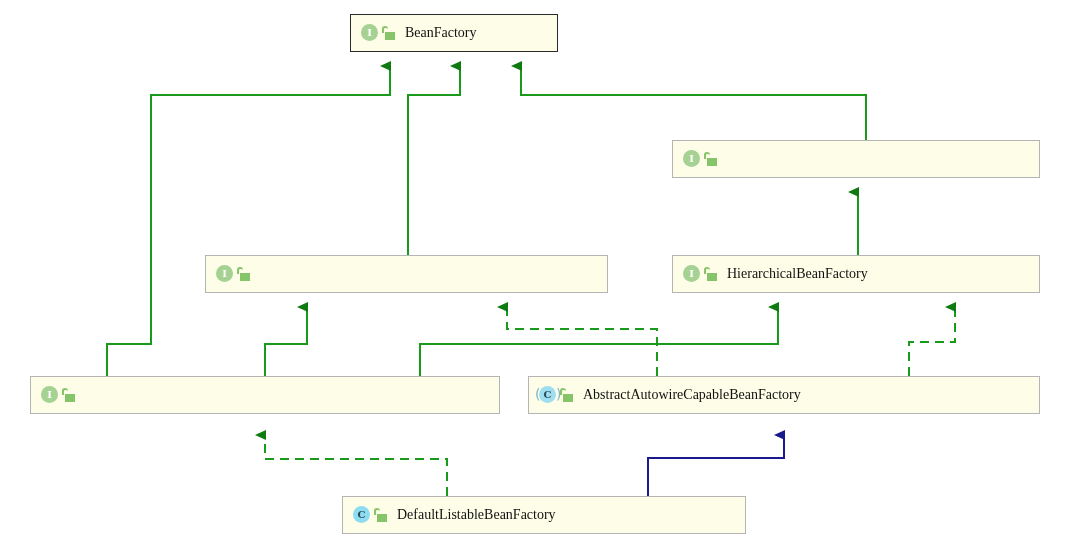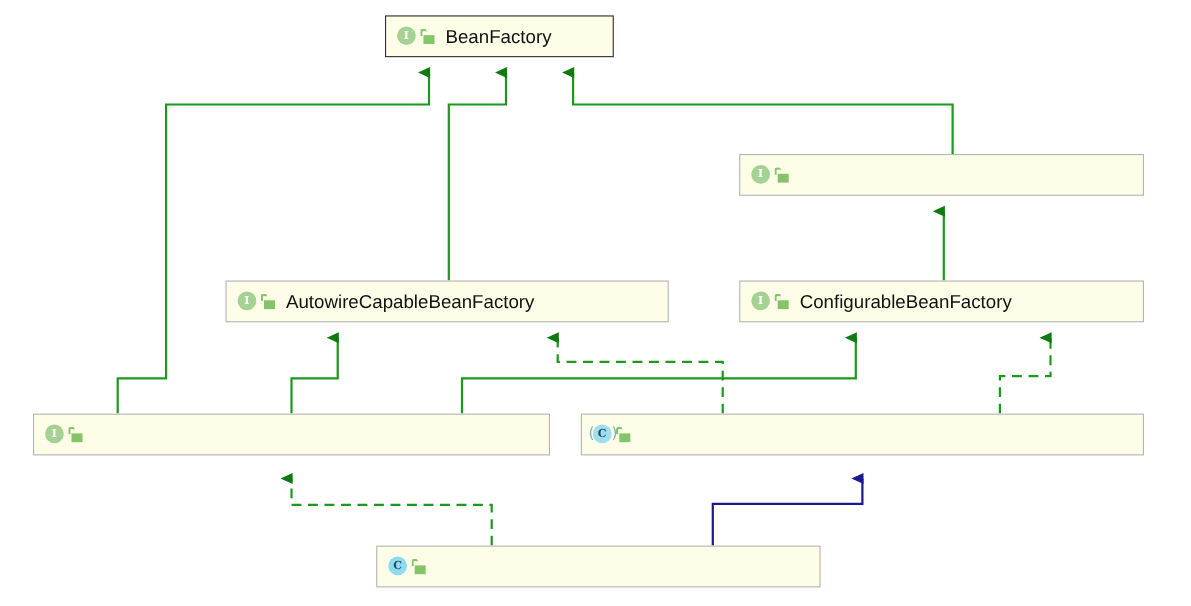--- a/index.html
+++ b/index.html
@@ -107,22 +107,22 @@
     width: 6px;
     height: 7px;
     border: 2px solid #86c46a;
     border-right: none;
     border-bottom: none;
     border-top-left-radius: 4px;
     border-top-right-radius: 4px;
     box-sizing: border-box;
   }
   .node-label {
-    font-family: Liberation Sans, sans-serif;
-    font-size: 17px;
+    font-family: Liberation Serif, serif;
+    font-size: 14px;
     color: #111111;
     letter-spacing: 0px;
     line-height: 1;
   }
 </style>
 </head>
 <body>
 
 <div id="diagram">
 
@@ -185,32 +185,31 @@
   </div>
 
   <div class="uml-node" style="left:205px; top:255px; width:403px;">
     <span class="node-stereo stereo-interface">
       <span class="stereo-circle">I</span>
     </span>
     <span class="node-lock">
       <span class="lock-shackle"></span>
         <span class="lock-body"></span>
     </span>
-    <span class="node-label">AutowireCapableBeanFactory</span>
   </div>
 
   <div class="uml-node" style="left:672px; top:255px; width:368px;">
     <span class="node-stereo stereo-interface">
       <span class="stereo-circle">I</span>
     </span>
     <span class="node-lock">
       <span class="lock-shackle"></span>
         <span class="lock-body"></span>
     </span>
-    <span class="node-label">ConfigurableBeanFactory</span>
+    <span class="node-label">HierarchicalBeanFactory</span>
   </div>
 
   <div class="uml-node" style="left:30px; top:376px; width:470px;">
     <span class="node-stereo stereo-interface">
       <span class="stereo-circle">I</span>
     </span>
     <span class="node-lock">
       <span class="lock-shackle"></span>
         <span class="lock-body"></span>
     </span>
@@ -219,25 +218,27 @@
   <div class="uml-node" style="left:528px; top:376px; width:512px;">
     <span class="node-stereo stereo-abstract">
       <span class="abstract-paren left">(</span>
       <span class="stereo-circle">C</span>
       <span class="abstract-paren right">)</span>
     </span>
     <span class="node-lock">
       <span class="lock-shackle"></span>
         <span class="lock-body"></span>
     </span>
+    <span class="node-label">AbstractAutowireCapableBeanFactory</span>
   </div>
 
   <div class="uml-node" style="left:342px; top:496px; width:404px;">
     <span class="node-stereo stereo-class">
       <span class="stereo-circle">C</span>
     </span>
     <span class="node-lock">
       <span class="lock-shackle"></span>
         <span class="lock-body"></span>
     </span>
+    <span class="node-label">DefaultListableBeanFactory</span>
   </div>
 
 </div>
 
 </body></html>

